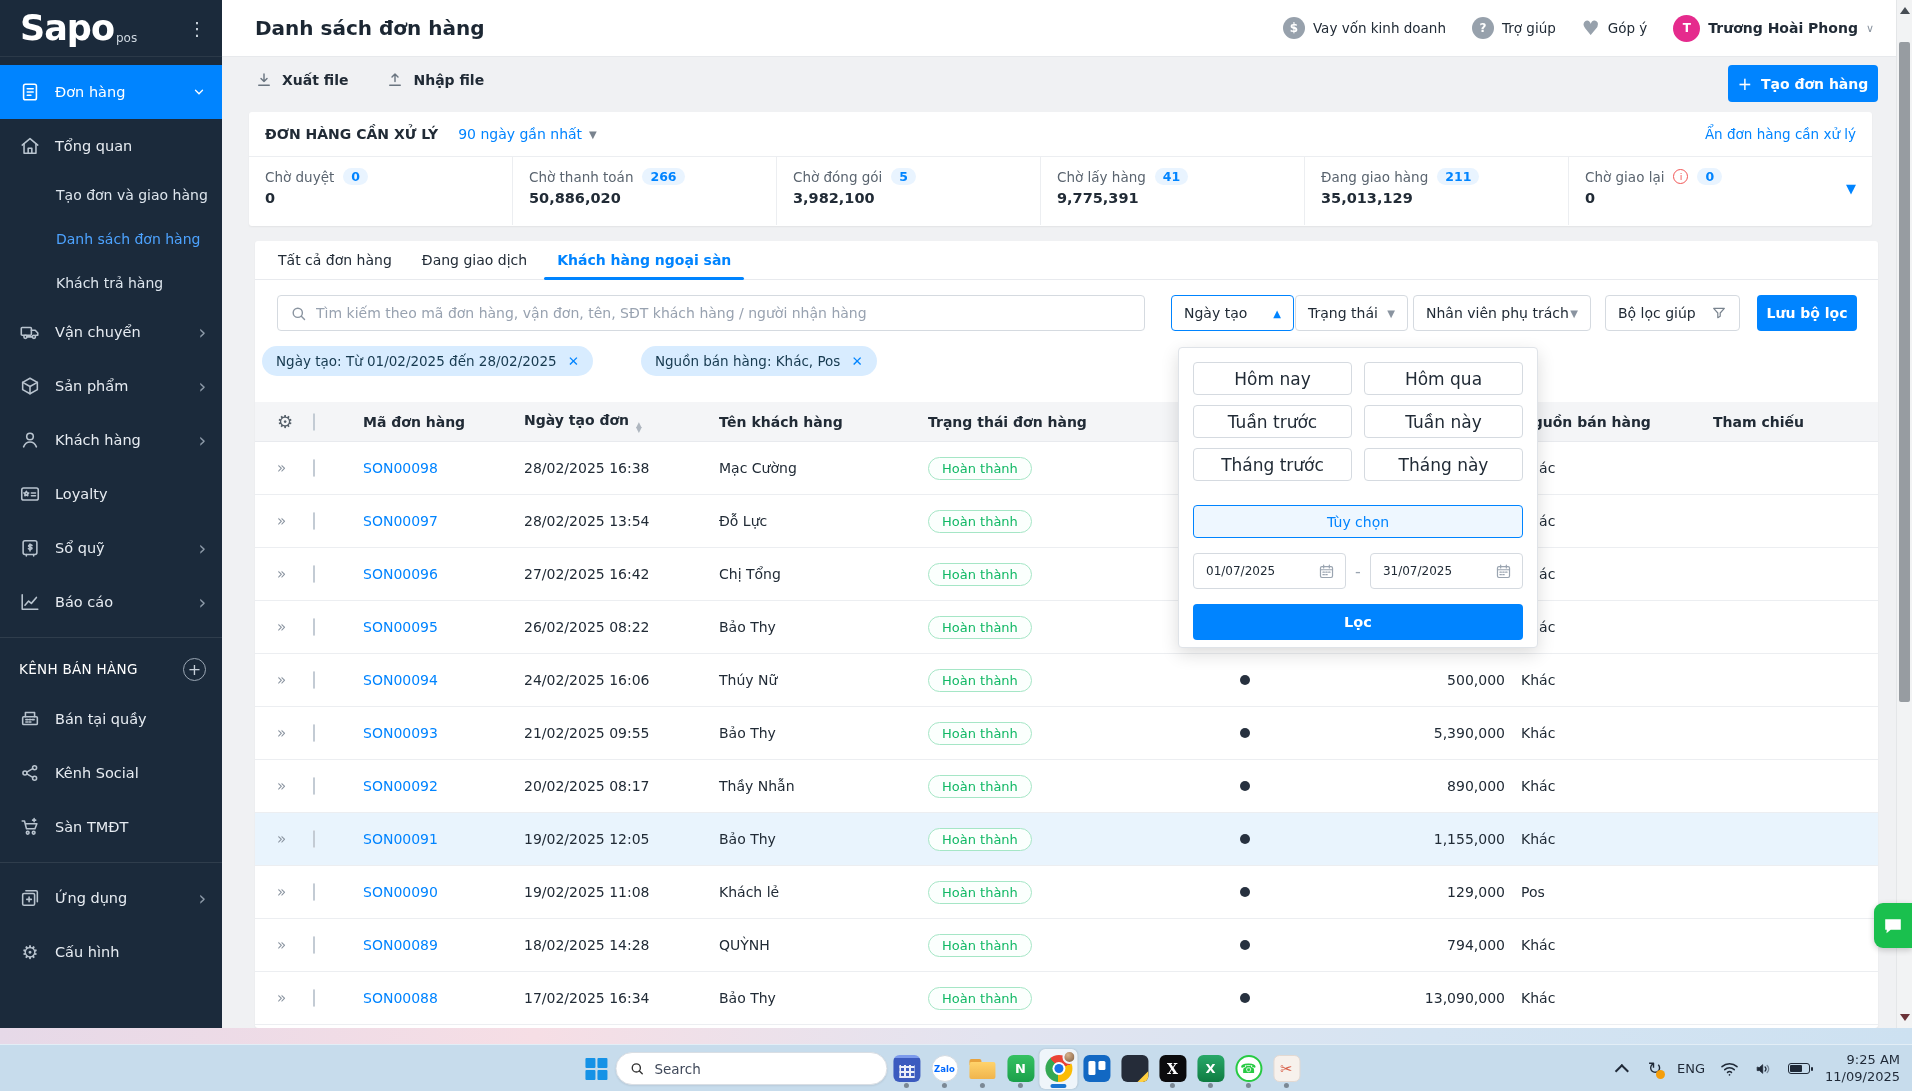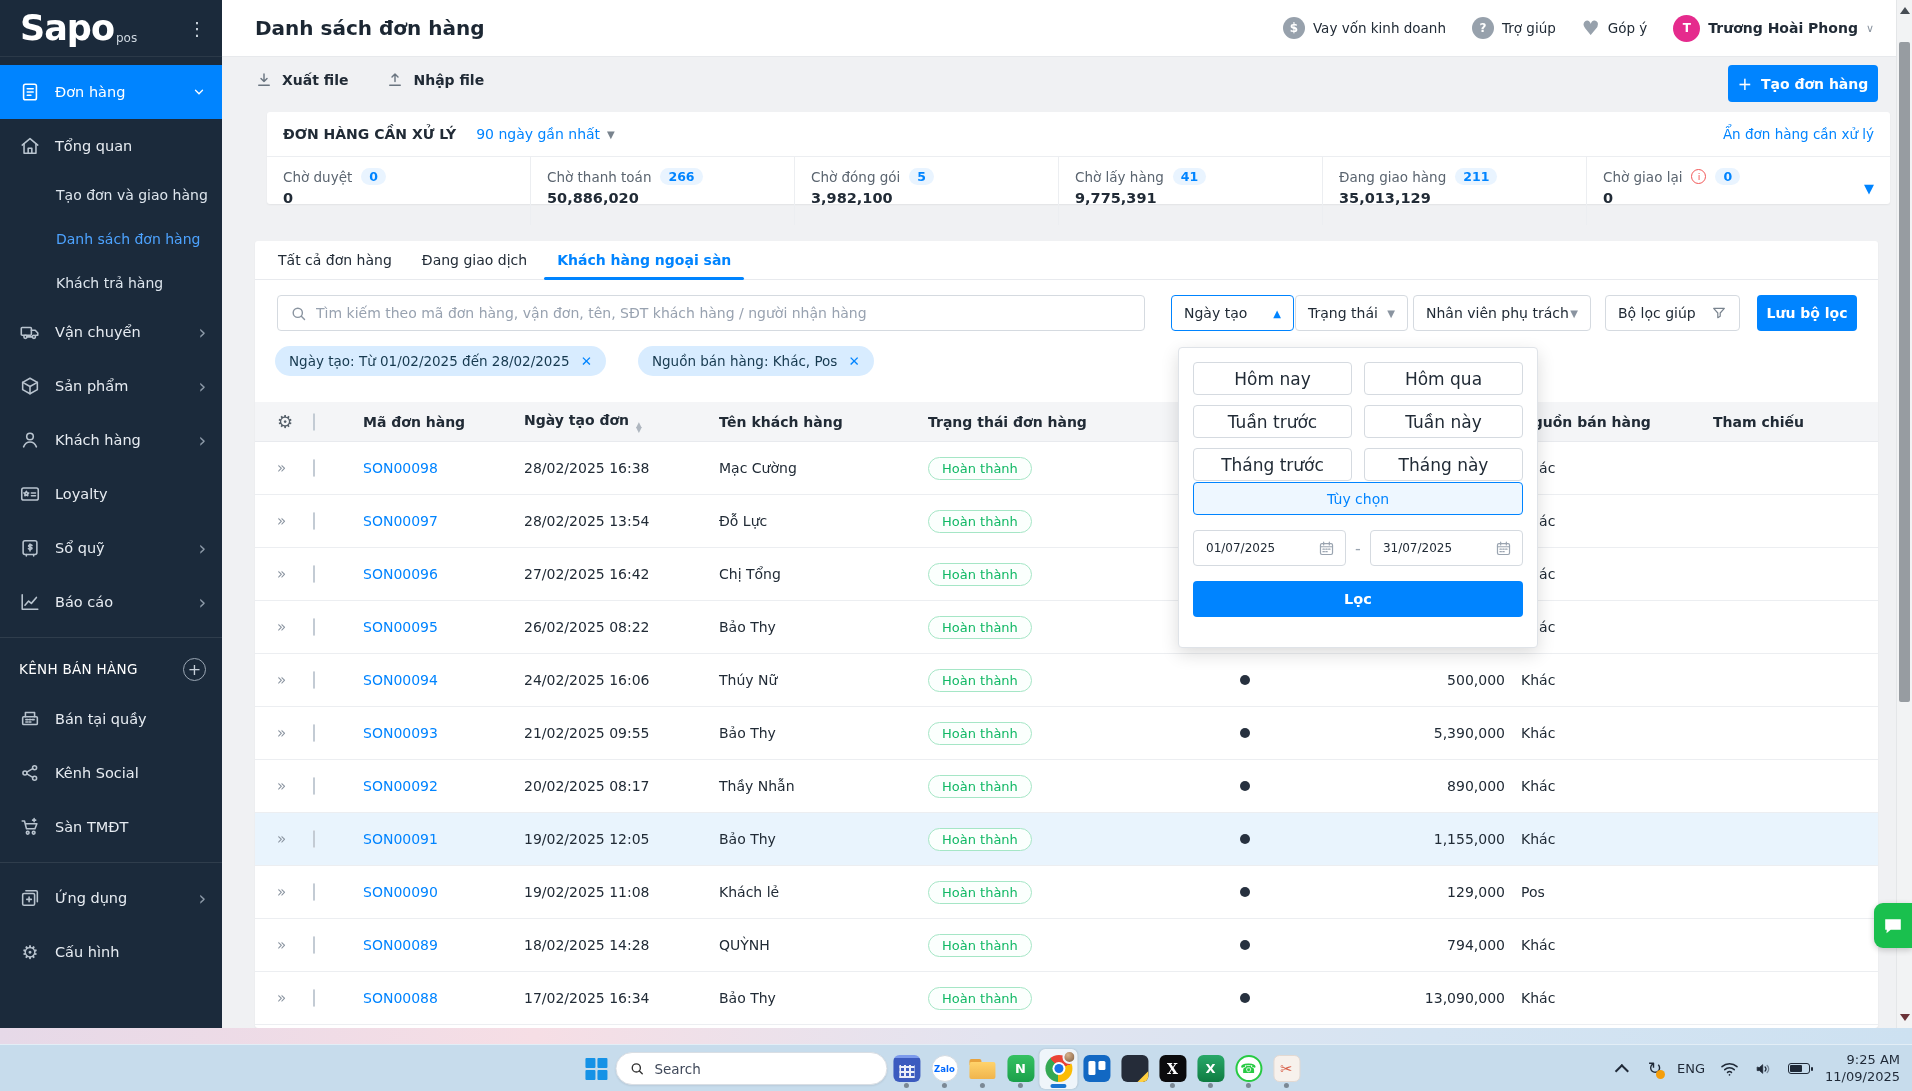--- a/index.html
+++ b/index.html
@@ -40,21 +40,21 @@
 
 .content{position:absolute;top:57px;left:0;right:0;bottom:0;background:#f0f1f3}
 .file-actions{position:absolute;left:33px;top:14px;display:flex;gap:38px}
 .fa{display:flex;align-items:center;gap:9px;font-size:14px;font-weight:600;color:#212b36;cursor:pointer}
 .fa svg{color:#6a7580}
 .btn-primary{background:#0084ff;color:#fff;border:none;border-radius:4px;font-weight:600;font-family:inherit;cursor:pointer}
 .btn-create{position:absolute;right:18px;top:8px;width:150px;height:37px;font-size:14px;display:flex;align-items:center;justify-content:center;gap:9px}
 .btn-create .plus{font-size:17px;font-weight:400}
 .card{background:#fff;border-radius:3px;box-shadow:0 1px 2px rgba(0,0,0,.06)}
 
-.card1{position:absolute;left:45px;top:55px;width:1623px;height:92px}
+.card1{position:absolute;left:27px;top:55px;width:1623px;height:114px}
 .card1-head{height:45px;display:flex;align-items:center;padding:0 16px;border-bottom:1px solid #eceef1}
 .c1-title{font-weight:bold;font-size:14px}
 .c1-range{margin-left:20px;color:#0084ff;font-size:14px;cursor:pointer}
 .range-caret{margin-left:7px;color:#79838e;font-size:10px}
 .c1-hide{margin-left:auto;color:#0084ff;font-size:13.5px;cursor:pointer;text-decoration:none}
 .stats{display:flex;height:68px;position:relative;padding-right:40px}
 .stat{flex:1;padding:11px 0 0 16px;border-left:1px solid #eceef1}
 .stat:first-child{border-left:none}
 .stat-top{display:flex;align-items:center;gap:9px;font-size:13.5px;color:#5a646f}
 .count-badge{background:#e9f4ff;color:#0084ff;font-size:12.5px;font-weight:600;padding:1px 8px;border-radius:10px}
@@ -74,21 +74,21 @@
 .fbtn{position:absolute;top:54px;height:36px;border:1px solid #d5dae0;border-radius:4px;background:#fff;display:flex;align-items:center;justify-content:space-between;padding:0 12px;font-size:14px;color:#212b36;cursor:pointer}
 .fbtn.open{border-color:#0084ff}
 .fb-date{left:916px;width:123px}
 .fb-status{left:1040px;width:113px}
 .fb-staff{left:1158px;width:178px}
 .fb-other{left:1350px;width:135px}
 .fbtn .caret{font-size:10px}
 .fbtn .caret.up{color:#0084ff}
 .fbtn svg{color:#79838e}
 .btn-save{position:absolute;left:1502px;top:54px;width:100px;height:36px;font-size:14px}
-.chips{position:absolute;left:20px;top:105px;display:flex;gap:32px}
+.chips{position:absolute;left:7px;top:105px;display:flex;gap:48px}
 .chip{height:30px;background:#d8ecff;border-radius:16px;display:flex;align-items:center;padding:0 14px;font-size:13.5px;color:#16394f;gap:11px}
 .chip .x{color:#0084ff;font-size:13.5px;font-weight:bold;cursor:pointer}
 
 .thead{position:absolute;top:161px;left:0;right:0;height:40px;background:#f4f5f7;display:flex;align-items:center;font-size:14px;font-weight:600;color:#212b36;border-bottom:1px solid #e8eaee}
 .rows{position:absolute;top:201px;left:0;right:0}
 .trow{height:53px;display:flex;align-items:center;border-bottom:1px solid #eceef1;font-size:14px;background:#fff}
 .trow.hl{background:#e9f4fd}
 .cell{flex:0 0 auto}
 .c1{width:45px;padding-left:22px}
 .c2{width:45px;padding-left:13px}
@@ -105,21 +105,21 @@
 .expand-ic{color:#8a94a0;font-size:15px;cursor:pointer}
 .code{color:#0084ff;cursor:pointer}
 .status-pill{display:inline-block;border:1px solid #a5e6c6;color:#11b865;border-radius:12px;padding:3px 13px;font-size:13px;background:#fbfffd}
 .paydot{width:10px;height:10px;border-radius:50%;background:#27313f;display:inline-block}
 .sort-ic{display:inline-flex;flex-direction:column;margin-left:7px;vertical-align:-2px}
 .sort-ic i{font-style:normal;font-size:7.5px;line-height:5px;color:#aeb6bf}
 
 .date-panel{position:absolute;left:956px;top:290px;width:360px;height:301px;background:#fff;border:1px solid #dfe3e8;border-radius:4px;box-shadow:0 6px 18px rgba(0,0,0,.14);z-index:50;padding:14px}
 .dp-grid{display:grid;grid-template-columns:1fr 1fr;gap:10px 12px}
 .dp-btn{height:33px;border:1px solid #d5dae0;border-radius:4px;background:#fff;display:flex;align-items:center;justify-content:center;font-size:17px;color:#212b36;cursor:pointer}
-.dp-custom{margin-top:1px;height:33px;border:1px solid #0084ff;background:#eef7ff;color:#0084ff;border-radius:4px;display:flex;align-items:center;justify-content:center;font-size:14px;cursor:pointer}
+.dp-custom{margin-top:24px;height:33px;border:1px solid #0084ff;background:#eef7ff;color:#0084ff;border-radius:4px;display:flex;align-items:center;justify-content:center;font-size:14px;cursor:pointer}
 .dp-dates{margin-top:15px;display:flex;align-items:center;gap:9px}
 .dp-input{flex:1;height:36px;border:1px solid #d5dae0;border-radius:4px;display:flex;align-items:center;justify-content:space-between;padding:0 10px 0 12px;font-size:12px;cursor:pointer}
 .dp-input svg{color:#9aa4b0}
 .dp-dash{color:#9aa4b0}
 .dp-apply{margin-top:15px;height:36px;border-radius:4px;background:#0084ff;color:#fff;display:flex;align-items:center;justify-content:center;font-weight:600;font-size:14.5px;cursor:pointer}
 
 .page-scrollbar{position:absolute;right:0;top:0;width:16px;height:1028px;background:#f2f3f4;border-left:1px solid #e4e6e8}
 .tri-up{position:absolute;top:7px;left:3px;width:0;height:0;border-left:5px solid transparent;border-right:5px solid transparent;border-bottom:7px solid #474d54}
 .tri-down{position:absolute;bottom:7px;left:3px;width:0;height:0;border-left:5px solid transparent;border-right:5px solid transparent;border-top:7px solid #6b3238}
 .sb-thumb{position:absolute;top:42px;left:2px;width:11px;height:660px;background:#979ca1;border-radius:2px}

